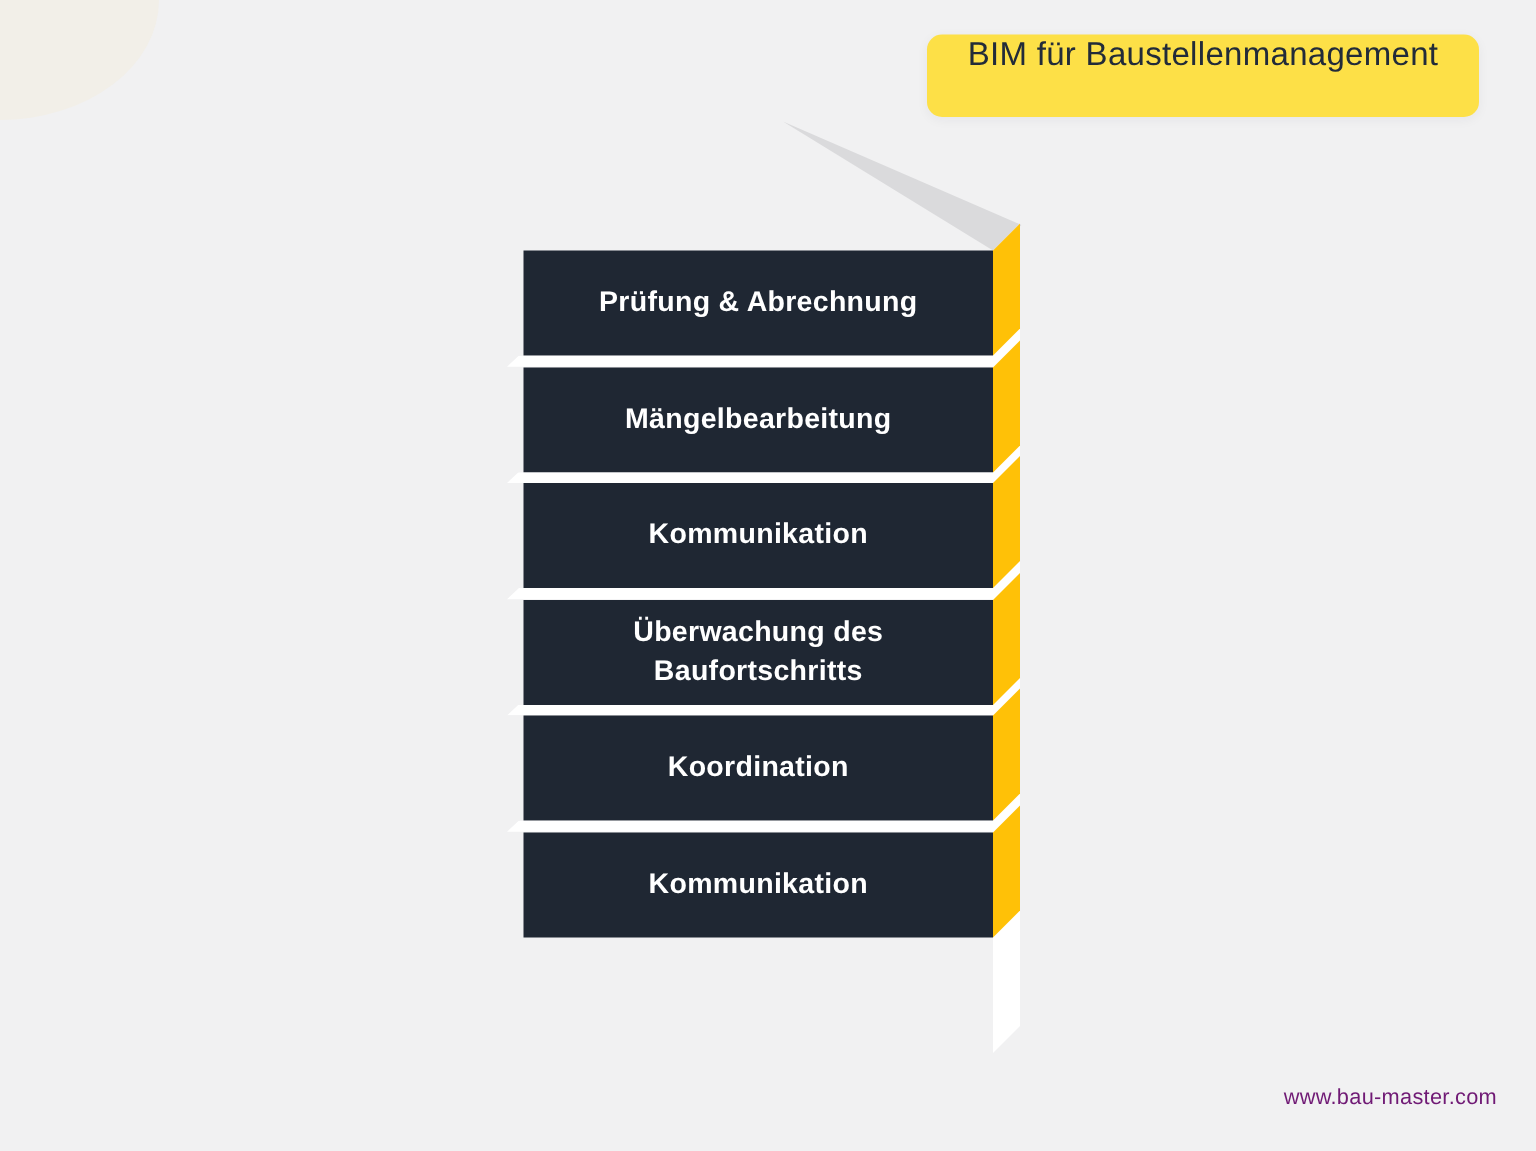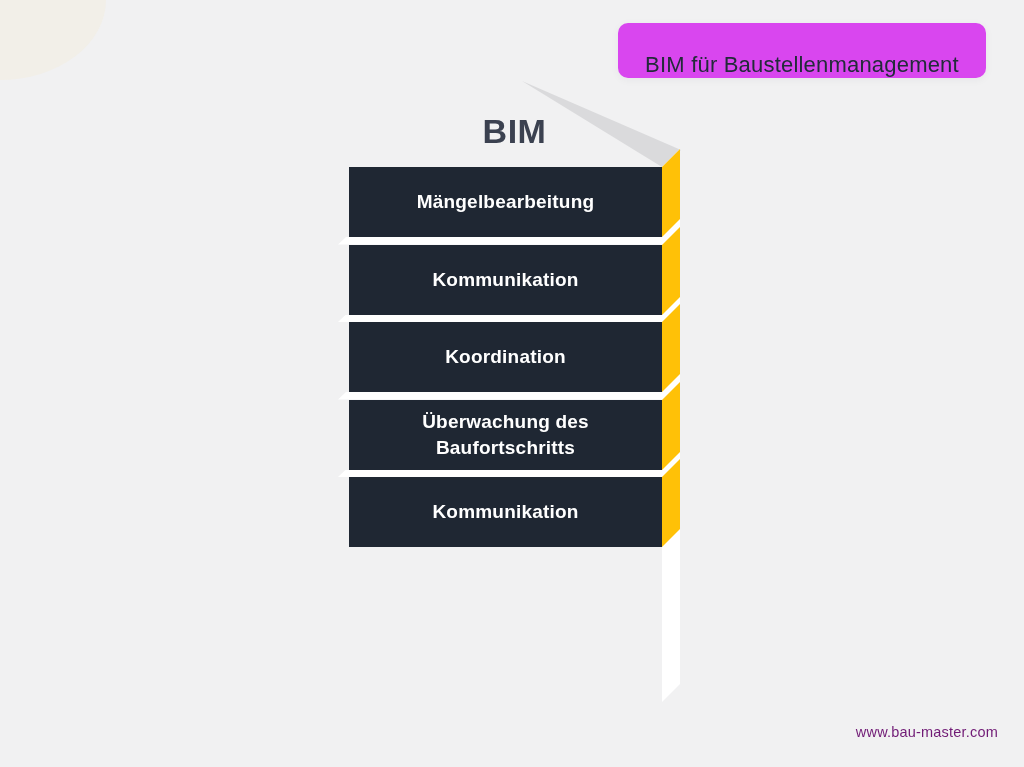--- a/index.html
+++ b/index.html
@@ -21,24 +21,24 @@
     left: 0; top: 0;
     width: 106px; height: 80px;
     background: #f2efe8;
     border-bottom-right-radius: 100% 100%;
   }
   
   .badge {
     position: absolute;
     left: 618px; top: 23px;
     width: 368px; height: 55px;
-    background: #d946ef;
+    background: #fde047;
     border-radius: 10px;
     display: flex;
-    align-items: flex-end;
+    align-items: flex-start;
     justify-content: center;
     box-shadow: 0 2px 8px rgba(30,39,51,0.05);
   }
   .badge span {
     font-size: 22px;
     font-weight: 400;
     color: #222b39;
     letter-spacing: 0.2px;
     white-space: nowrap;
   }
@@ -131,59 +131,65 @@
 <div class="canvas" style="--bg: #f1f1f2; --face: #1f2733; --spine: #ffc107; --label: #ffffff; --fold: #dadadc;">
 
   <div class="corner-accent"></div>
 
   <div class="badge">
     <span>BIM für Baustellenmanagement</span>
   </div>
 
   <div class="fold"></div>
 
-  <div class="bim-title">BIM</div>
 
   <div class="stack">
     <div class="spine-backing"></div>
     <div id="rows">
+  <div class="row">
+    <div class="face">
+      <span class="label">Prüfung &amp; Abrechnung</span>
+    </div>
+    <div class="spine"></div>
+    <div class="sep"></div>
+  </div>
 
   <div class="row">
     <div class="face">
       <span class="label">Mängelbearbeitung</span>
     </div>
     <div class="spine"></div>
     <div class="sep"></div>
   </div>
 
   <div class="row">
     <div class="face">
       <span class="label">Kommunikation</span>
-    </div>
-    <div class="spine"></div>
-    <div class="sep"></div>
-  </div>
-
-  <div class="row">
-    <div class="face">
-      <span class="label">Koordination</span>
     </div>
     <div class="spine"></div>
     <div class="sep"></div>
   </div>
 
   <div class="row">
     <div class="face">
       <span class="label">Überwachung des
 Baufortschritts</span>
     </div>
     <div class="spine"></div>
     <div class="sep"></div>
   </div>
 
+  <div class="row">
+    <div class="face">
+      <span class="label">Koordination</span>
+    </div>
+    <div class="spine"></div>
+    <div class="sep"></div>
+  </div>
+
 
   <div class="row">
     <div class="face">
       <span class="label">Kommunikation</span>
     </div>
     <div class="spine"></div>
 
   </div>
 </div>
   </div>

